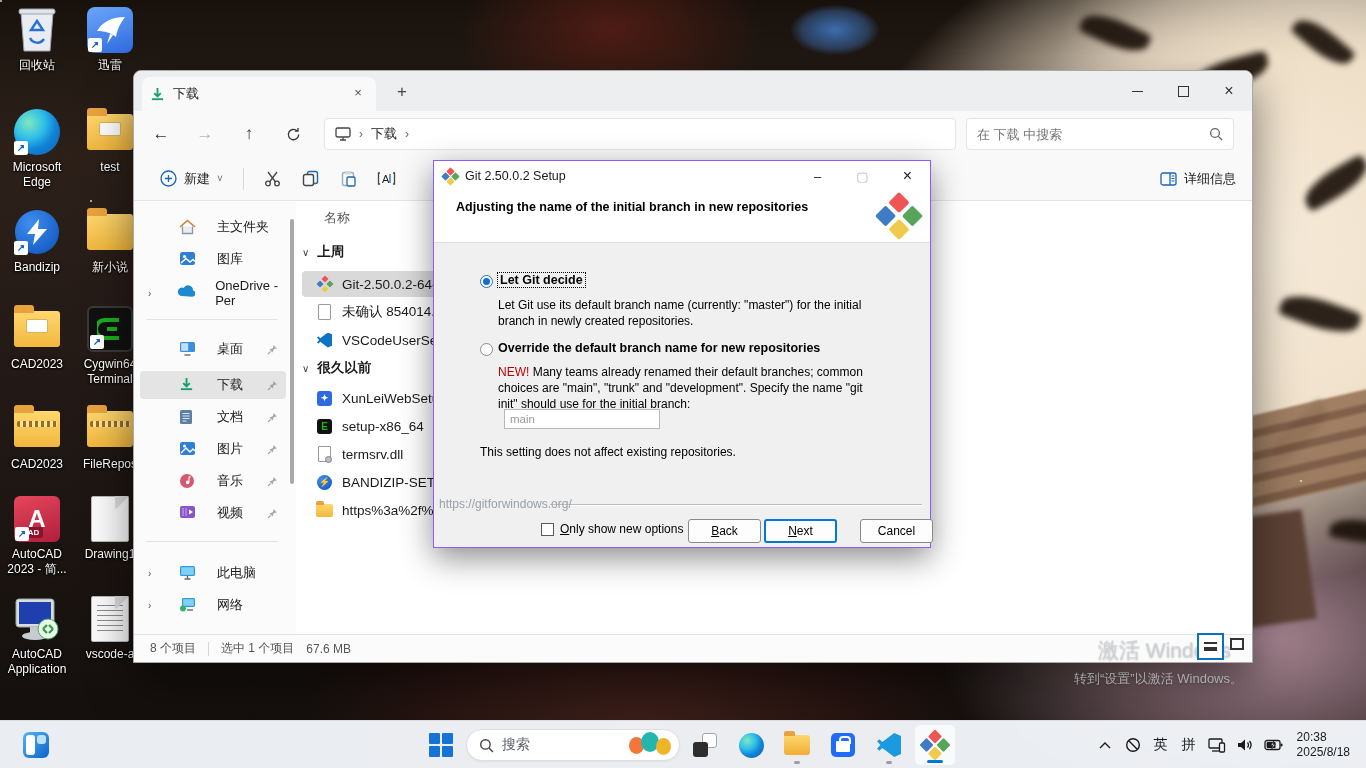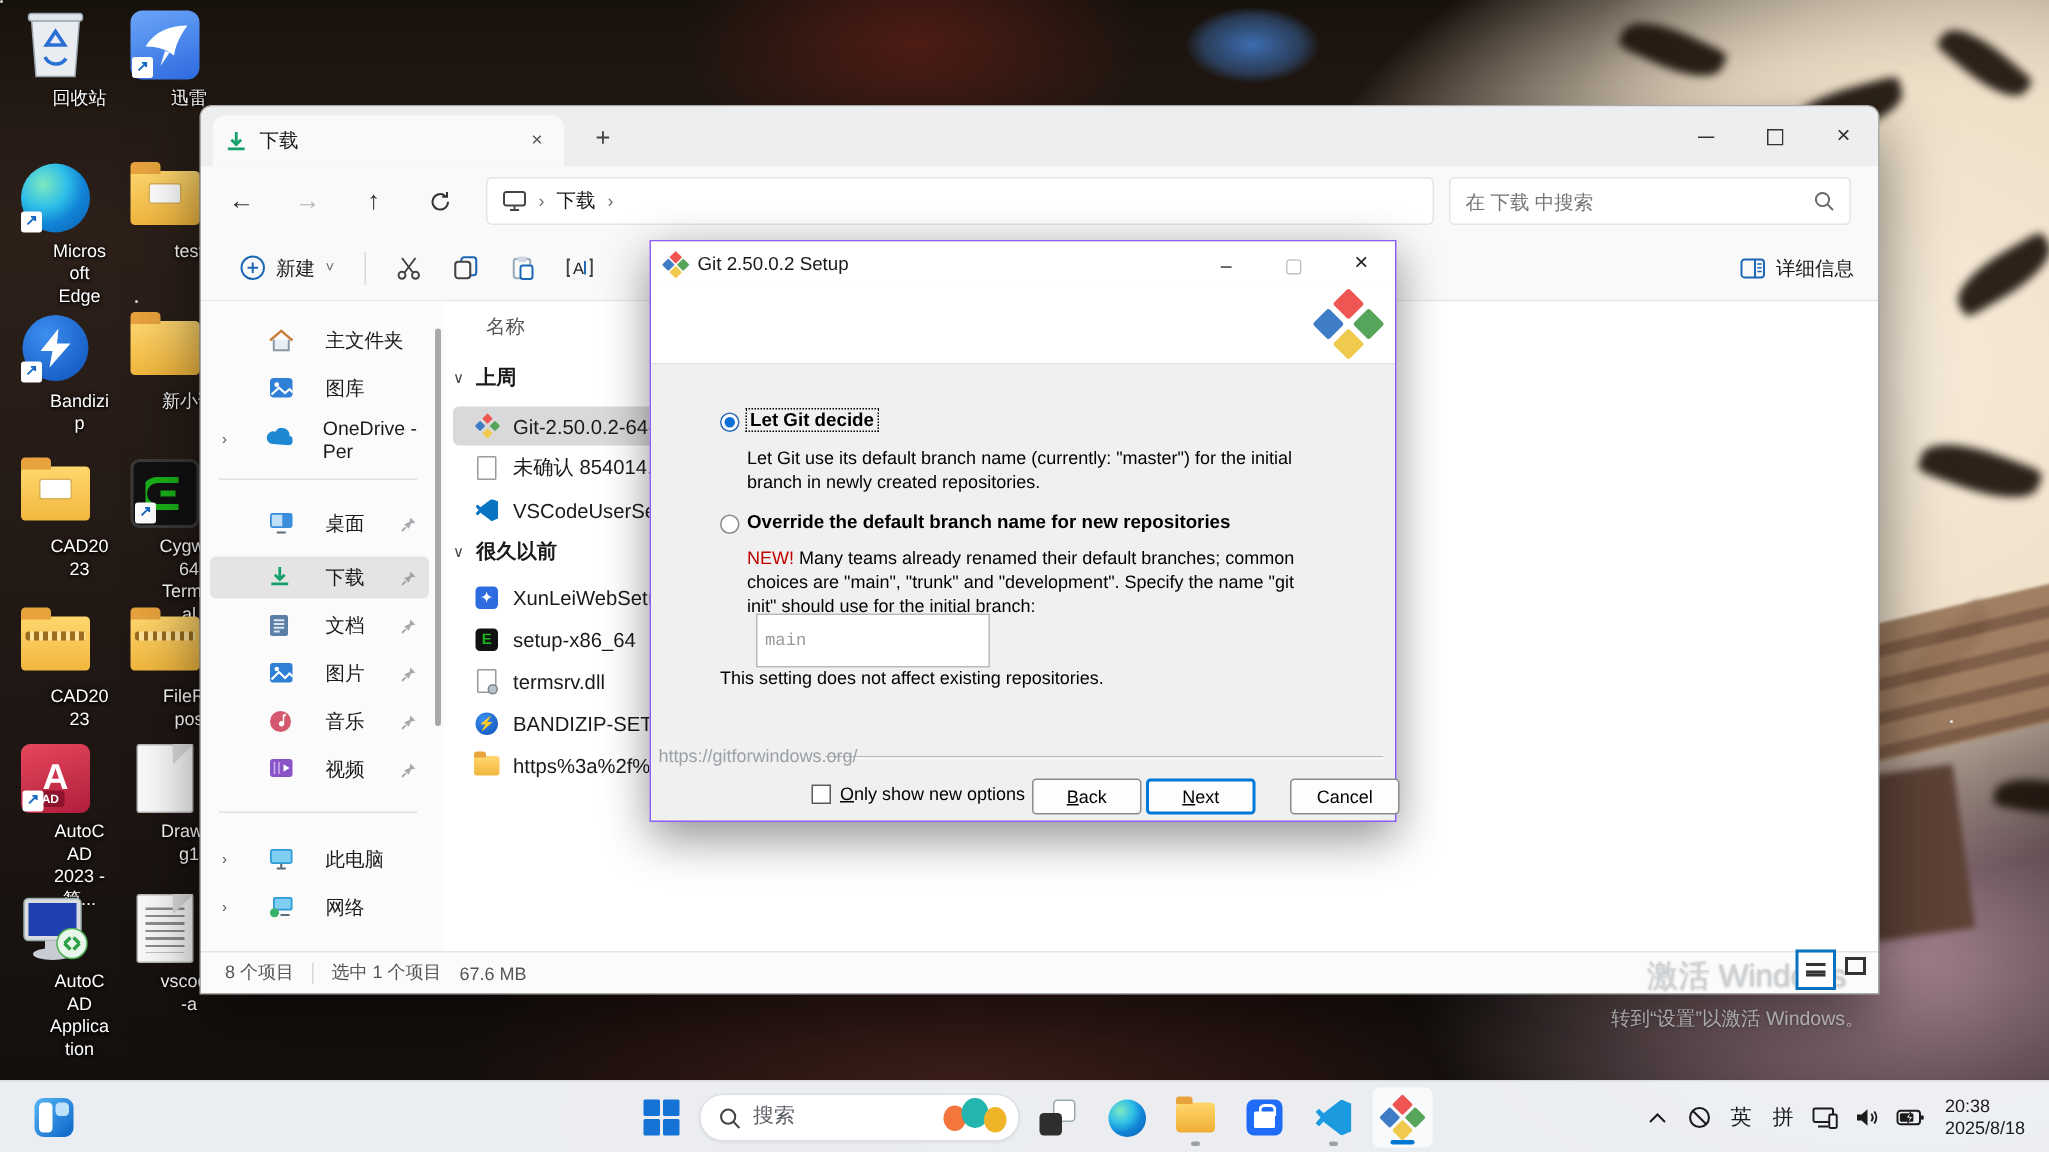--- a/index.html
+++ b/index.html
@@ -26,21 +26,21 @@
   .leaf { position:absolute; background:#1c120a; border-radius:60% 12% 60% 12%; filter:blur(3px); opacity:.92; }
   .sparkles { position:absolute; width:2px; height:2px; border-radius:50%; background:#fff; opacity:.8;
     box-shadow: 90px 200px 0 #fff, 40px 420px 0 #fff, 160px 300px 0 rgba(255,255,255,.7),
       520px 120px 0 rgba(255,255,255,.8), 880px 520px 0 #fff, 940px 300px 0 rgba(255,255,255,.6),
       1180px 420px 0 #fff, 1120px 560px 0 rgba(255,255,255,.8), 1240px 120px 0 #fff, 1300px 480px 0 #fff; }
 
   
   .dicon { position:absolute; width:72px; text-align:center; z-index:1; cursor:default; }
   .dicon .ic { width:48px; height:48px; margin:0 auto; position:relative; display:flex; align-items:center; justify-content:center; }
   .dicon .lbl { margin-top:4px; font-size:12px; line-height:15px; color:#fff;
-    text-shadow:0 1px 2px #000, 0 0 3px rgba(0,0,0,.9); word-break:break-word;margin-left:32px; }
+    text-shadow:0 1px 2px #000, 0 0 3px rgba(0,0,0,.9); word-break:break-word; }
   .shortcut { position:absolute; left:1px; bottom:1px; width:14px; height:14px; background:#fff;
     border-radius:2px; font-size:10px; line-height:14px; color:#1567c2; text-align:center; font-weight:bold; }
   .folder48 { width:46px; height:36px; position:relative; background:linear-gradient(180deg,#ffd76e,#f2b73e); border-radius:3px; }
   .folder48::before { content:""; position:absolute; top:-6px; left:0; width:20px; height:8px;
     background:#e8a33d; border-radius:3px 3px 0 0; }
   .zipline { position:absolute; top:10px; left:3px; right:3px; height:6px;
     background:repeating-linear-gradient(90deg,#9a6d1f 0 3px,#ffe49a 3px 6px); border-radius:2px; }
   .sq48 { width:46px; height:46px; border-radius:8px; position:relative; display:flex; align-items:center; justify-content:center; }
   .edgeball { width:46px; height:46px; border-radius:50%;
     background:radial-gradient(circle at 32% 30%, #7ee8c0 0%, #2fbfe8 35%, #1183d6 60%, #0b5fb0 100%); }
@@ -135,23 +135,23 @@
   .dlg-head .h1 { position:absolute; left:22px; top:9px; font-weight:bold; font-size:12.5px; }
   .dlg-head .h2 { position:absolute; left:32px; top:28px; font-size:12px; }
   .dlg-logo { position:absolute; right:10px; top:4px; width:42px; height:42px; }
   .radio { width:13px; height:13px; border-radius:50%; border:1px solid #8a8a8a; background:#fff; position:absolute; }
   .radio.sel { border-color:#2f6fb4; }
   .radio.sel::after { content:""; position:absolute; left:2px; top:2px; width:7px; height:7px; border-radius:50%; background:#0b6fd7; }
   .optlabel { position:absolute; font-weight:bold; font-size:12.5px; }
   .focusbox { outline:1px dotted #000; padding:0 2px; }
   .optdesc { position:absolute; width:380px; font-size:12px; line-height:1.35; }
   .newred { color:#c00000; }
-  .dlg-input { position:absolute; left:70px; top:248px; width:156px; height:36px; background:#fff;
+  .dlg-input { position:absolute; left:70px; top:248px; width:156px; height:20px; background:#fff;
     border:1px solid #b9b9b9; font-size:11.5px; color:#9b9b9b; padding:2px 5px;
-    font-family:Liberation Mono, monospace; }
+    font-family:Liberation Sans, sans-serif; }
   .dlg-note { position:absolute; left:46px; top:284px; font-size:12px; }
   .dlg-footline { position:absolute; left:116px; right:8px; top:343px; height:2px;
     border-top:1px solid #bdbdbd; border-bottom:1px solid #fff; }
   .dlg-link { position:absolute; left:5px; top:336px; color:#9aa0a6; font-size:12px; }
   .dlg-check { position:absolute; left:107px; top:362px; width:13px; height:13px; background:#fff; border:1px solid #5a5a5a; }
   .dlg-checklabel { position:absolute; left:126px; top:361px; font-size:12px; }
   .dlg-btn { position:absolute; top:358px; width:73px; height:24px; background:#fdfdfd;
     border:1px solid #8a8a8a; border-radius:3px; font-size:12px; display:flex; align-items:center;
     justify-content:center; font-family:"Liberation Sans",sans-serif; }
   .dlg-btn.def { border:2px solid #0078d7; }
@@ -703,20 +703,21 @@
         <i class="c4"></i>
       </span>
     <span class="t">Git 2.50.0.2 Setup</span>
   </div>
   <div class="dlg-ctrl">
     <div class="b">–</div>
     <div class="b dis">▢</div>
     <div class="b" style="font-size:16px">×</div>
   </div>
   <div class="dlg-head">
+    <div class="h1">Adjusting the name of the initial branch in new repositories</div>
     <div class="dlg-logo">
       <span class="gitlogo" style="width:34px;height:34px;margin:4px">
           <i class="c1"></i>
           <i class="c2"></i>
           <i class="c3"></i>
           <i class="c4"></i>
         </span>
     </div>
   </div>
 

